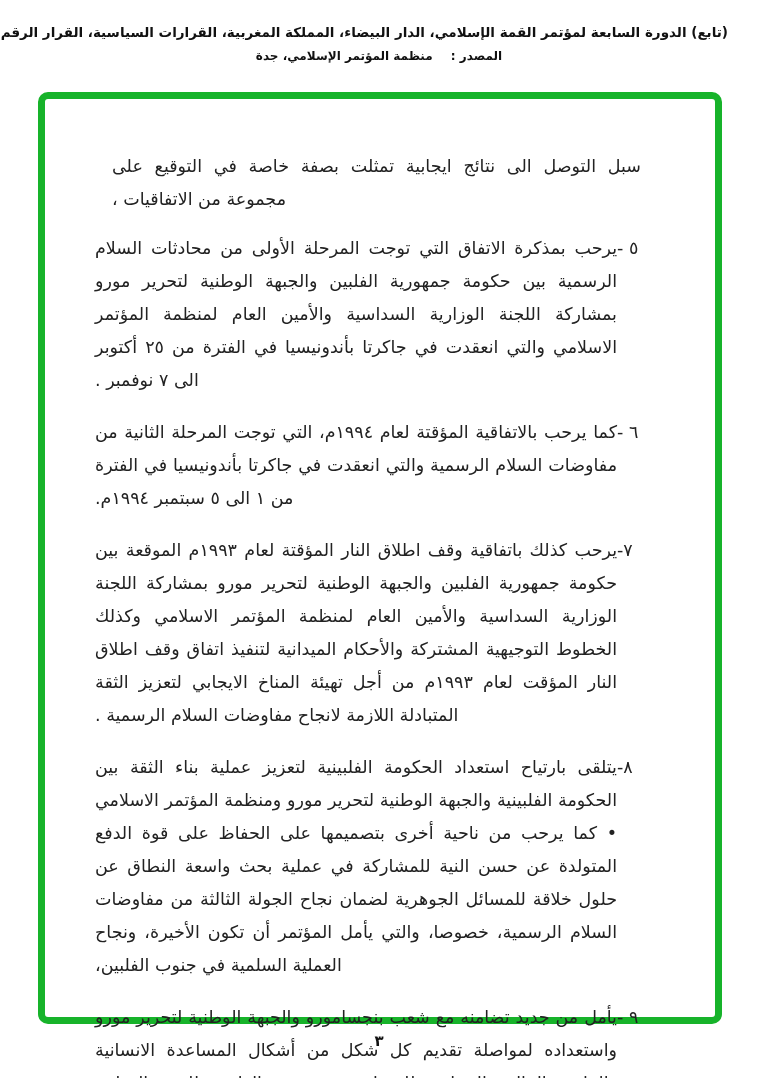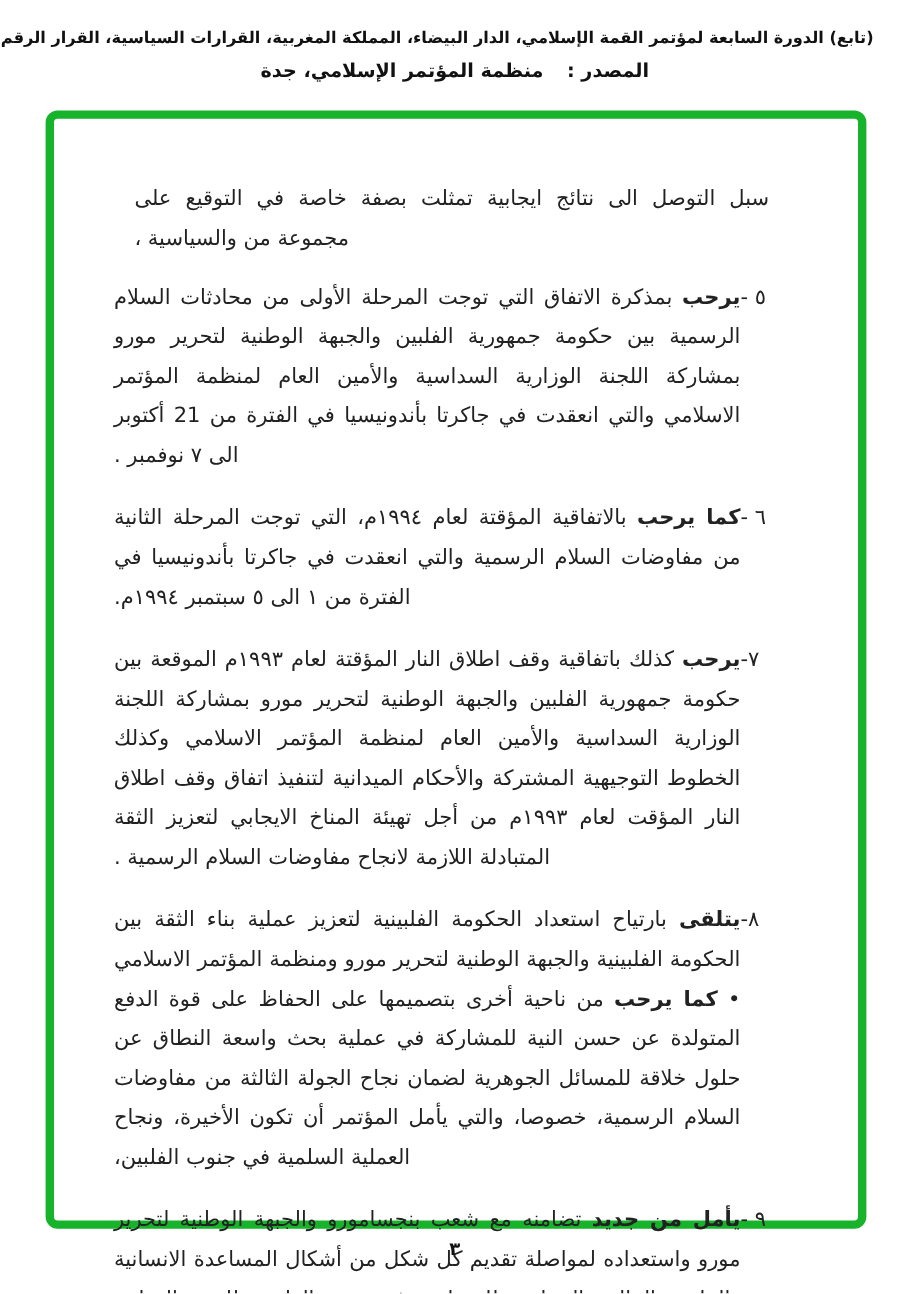--- a/index.html
+++ b/index.html
@@ -22,21 +22,21 @@
   }
   .hdr-line1 {
     font-size: 13.5px;
     font-weight: bold;
     color: #111;
     letter-spacing: 0.2px;
     white-space: nowrap;
   }
   .hdr-line2 {
     margin-top: 9px;
-    font-size: 16px;
+    font-size: 12px;
     font-weight: bold;
     color: #111;
   }
   .hdr-line2 .src-label { margin-left: 14px; }
   .frame {
     position: absolute;
     left: 38px;
     top: 92px;
     width: 684px;
     height: 932px;
@@ -66,21 +66,21 @@
   }
   .item-num {
     flex: 0 0 38px;
     white-space: nowrap;
     text-align: right;
   }
   .item-body {
     flex: 1 1 auto;
     min-width: 0;
   }
-  .lead { font-weight: bold; }
+  .lead { font-weight: normal; }
   .page-number {
     position: absolute;
     top: 1032px;
     left: 0;
     width: 100%;
     text-align: center;
     font-size: 15px;
     font-weight: bold;
     color: #111;
   }
@@ -94,25 +94,25 @@
     <div class="hdr-line1">(تابع) الدورة السابعة لمؤتمر القمة الإسلامي، الدار البيضاء، المملكة المغربية، القرارات السياسية، القرار الرقم ٣٦/٧-س (ق.أ)</div>
     <div class="hdr-line2">
       <span class="src-label">المصدر :</span>
       <span>منظمة المؤتمر الإسلامي، جدة</span>
     </div>
   </div>
 
   <div class="frame" style="border-color: rgb(23, 179, 42);"></div>
 
   <div class="content">
-    <p class="intro">سبل التوصل الى نتائج ايجابية تمثلت بصفة خاصة في التوقيع على مجموعة من والسياسية ،</p>
+    <p class="intro">سبل التوصل الى نتائج ايجابية تمثلت بصفة خاصة في التوقيع على مجموعة من الاتفاقيات ،</p>
     <div>
   <div class="item">
     <div class="item-num">٥ -</div>
-    <div class="item-body"><span class="lead">يرحب</span><span> بمذكرة الاتفاق التي توجت المرحلة الأولى من محادثات السلام الرسمية بين حكومة جمهورية الفلبين والجبهة الوطنية لتحرير مورو بمشاركة اللجنة الوزارية السداسية والأمين العام لمنظمة المؤتمر الاسلامي والتي انعقدت في جاكرتا بأندونيسيا في الفترة من 21 أكتوبر الى ٧ نوفمبر .</span></div>
+    <div class="item-body"><span class="lead">يرحب</span><span> بمذكرة الاتفاق التي توجت المرحلة الأولى من محادثات السلام الرسمية بين حكومة جمهورية الفلبين والجبهة الوطنية لتحرير مورو بمشاركة اللجنة الوزارية السداسية والأمين العام لمنظمة المؤتمر الاسلامي والتي انعقدت في جاكرتا بأندونيسيا في الفترة من ٢٥ أكتوبر الى ٧ نوفمبر .</span></div>
   </div>
 
   <div class="item">
     <div class="item-num">٦ -</div>
     <div class="item-body"><span class="lead">كما يرحب</span><span> بالاتفاقية المؤقتة لعام ١٩٩٤م، التي توجت المرحلة الثانية من مفاوضات السلام الرسمية والتي انعقدت في جاكرتا بأندونيسيا في الفترة من ١ الى ٥ سبتمبر ١٩٩٤م.</span></div>
   </div>
 
   <div class="item">
     <div class="item-num">٧-</div>
     <div class="item-body"><span class="lead">يرحب</span><span> كذلك باتفاقية وقف اطلاق النار المؤقتة لعام ١٩٩٣م الموقعة بين حكومة جمهورية الفلبين والجبهة الوطنية لتحرير مورو بمشاركة اللجنة الوزارية السداسية والأمين العام لمنظمة المؤتمر الاسلامي وكذلك الخطوط التوجيهية المشتركة والأحكام الميدانية لتنفيذ اتفاق وقف اطلاق النار المؤقت لعام ١٩٩٣م من أجل تهيئة المناخ الايجابي لتعزيز الثقة المتبادلة اللازمة لانجاح مفاوضات السلام الرسمية .</span></div>

